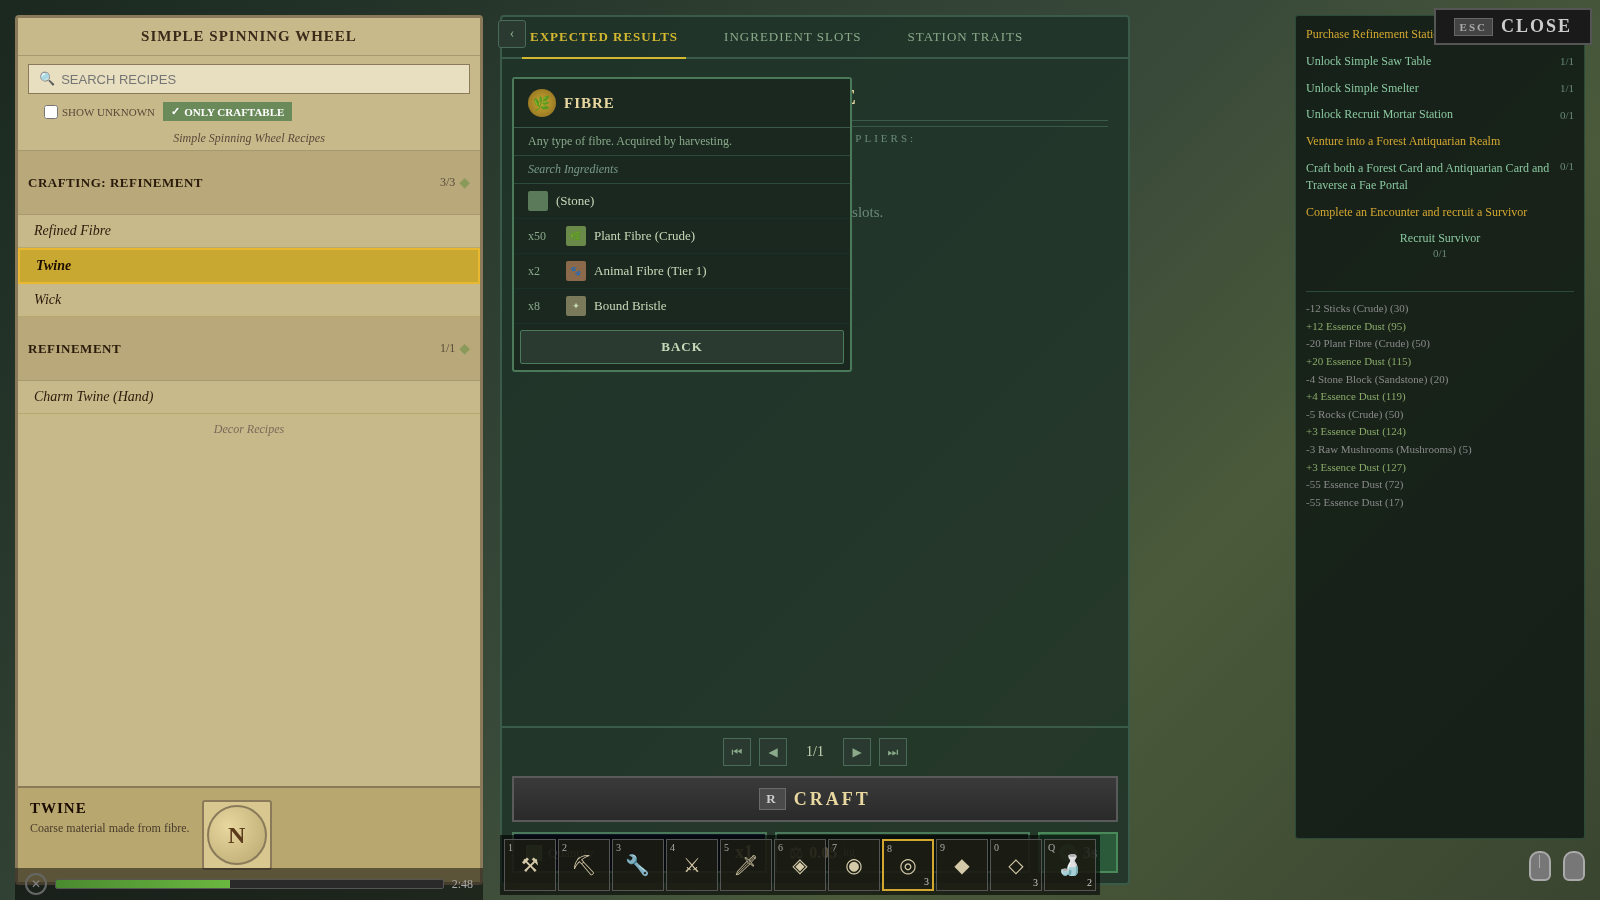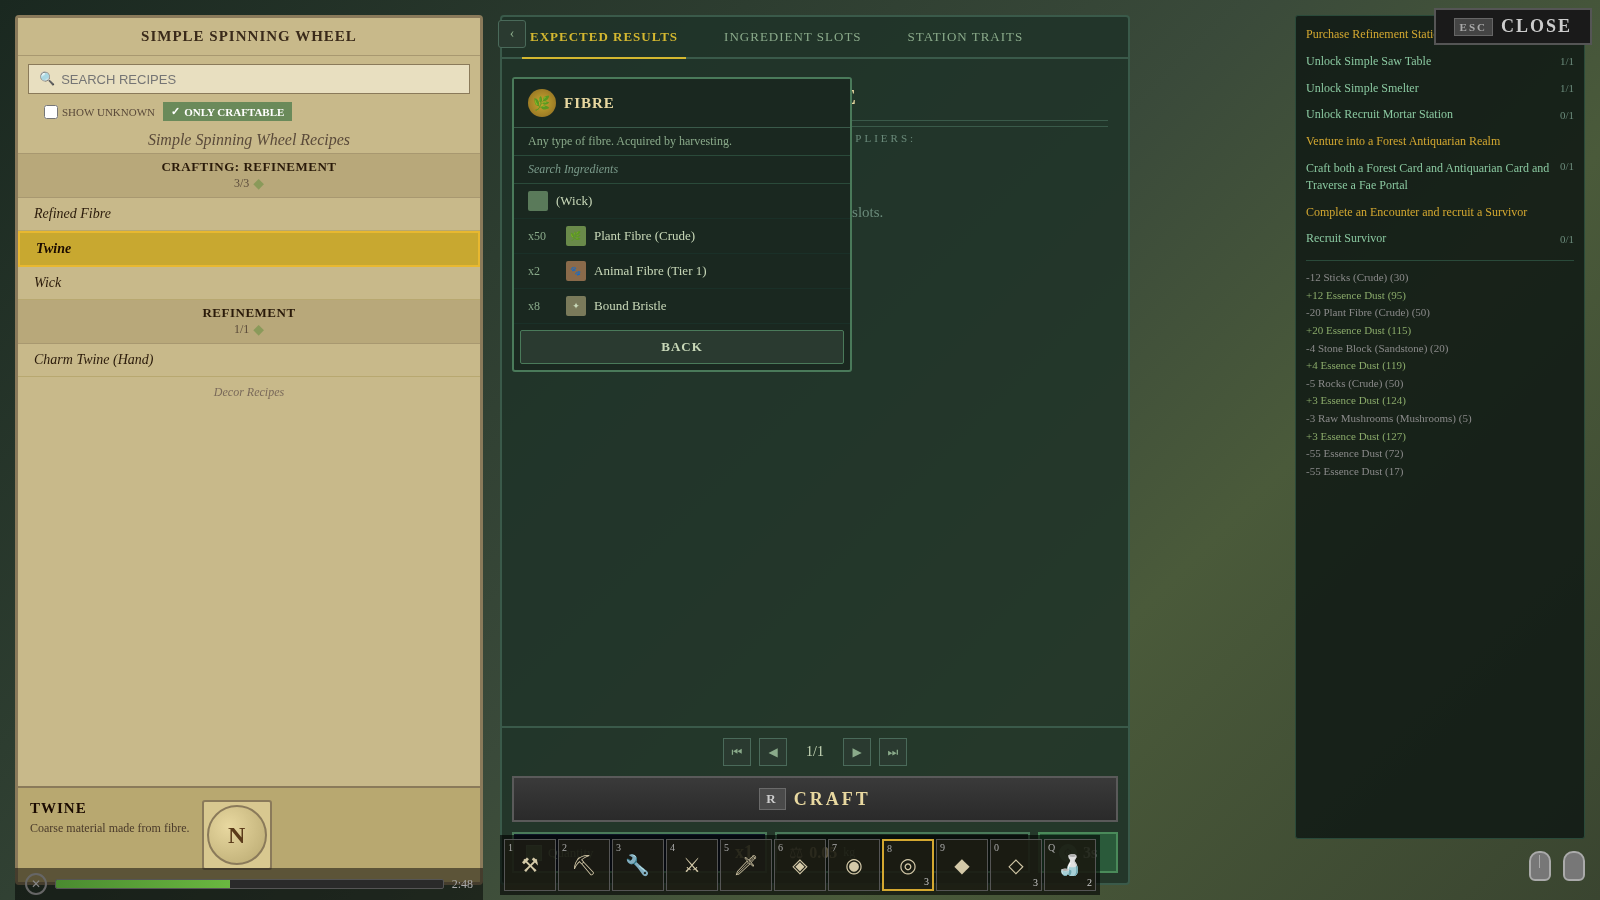--- a/index.html
+++ b/index.html
@@ -123,34 +123,33 @@
       font-size: 11px;
       font-weight: bold;
       display: flex;
       align-items: center;
       gap: 4px;
     }
 
     .recipe-section-title {
       text-align: center;
       color: #5a4a3a;
-      font-size: 16px;
+      font-size: 12px;
       font-style: italic;
       padding: 4px;
       border-bottom: 1px solid #a89870;
     }
 
     .recipe-category {
       display: flex;
       align-items: center;
       justify-content: space-between;
-      padding: 5px 10px;
+      padding: 23px 10px;
       background: #b8a87a;
       border-bottom: 1px solid #a89870;
-      flex-direction: column;
     }
 
     .category-name {
       font-size: 13px;
       font-weight: bold;
       color: #2a1a0a;
       letter-spacing: 0.5px;
     }
 
     .category-count {
@@ -728,21 +727,21 @@
       <div style="width:28px;height:28px;background:radial-gradient(circle, #c8a830, #8a6820);border-radius:50%;display:flex;align-items:center;justify-content:center;">
         <span style="font-size:14px;">🌿</span>
       </div>
       <span class="ingredient-title">FIBRE</span>
     </div>
     <div class="ingredient-desc">Any type of fibre. Acquired by harvesting.</div>
     <div class="ingredient-search">Search Ingredients</div>
     <ul class="ingredient-options">
       <li class="ingredient-option">
         <div class="item-icon-sm"></div>
-        <span>(Wick)</span>
+        <span>(Stone)</span>
       </li>
       <li class="ingredient-option">
         <span class="qty">x50</span>
         <div class="item-icon-sm" style="background:#6a8a4a;">🌿</div>
         <span>Plant Fibre (Crude)</span>
       </li>
       <li class="ingredient-option">
         <span class="qty">x2</span>
         <div class="item-icon-sm" style="background:#8a6a4a;">🐾</div>
         <span>Animal Fibre (Tier 1)</span>
@@ -832,27 +831,27 @@
     <div class="quest-item">
       <div style="display:flex;justify-content:space-between;align-items:flex-start;">
         <div class="quest-text normal" style="color:#8ac8a0;flex:1;">Craft both a Forest Card and Antiquarian Card and Traverse a Fae Portal</div>
         <div class="quest-progress" style="color:#6a8a7a;font-size:11px;white-space:nowrap;margin-left:4px;">0/1</div>
       </div>
     </div>
     <div class="quest-item">
       <div class="quest-text quest-highlight">Complete an Encounter and recruit a Survivor</div>
     </div>
     <div class="quest-item">
-      <div style="display:flex;justify-content:space-between;align-items:center;">
+      <div style="display:flex;justify-content:space-between;align-items:center;flex-direction:column;">
         <div class="quest-text normal" style="color:#8ac8a0;">Recruit Survivor</div>
         <div class="quest-progress" style="color:#6a8a7a;font-size:11px;">0/1</div>
       </div>
     </div>
 
-    <div style="margin-top:13px;border-top:1px solid #2a4a3a;padding-top:8px;">
+    <div style="margin-top:32px;border-top:1px solid #2a4a3a;padding-top:8px;">
       <div class="resources-list">
         <div class="res-negative">-12 Sticks (Crude) (30)</div>
         <div class="res-positive">+12 Essence Dust (95)</div>
         <div class="res-negative">-20 Plant Fibre (Crude) (50)</div>
         <div class="res-positive">+20 Essence Dust (115)</div>
         <div class="res-negative">-4 Stone Block (Sandstone) (20)</div>
         <div class="res-positive">+4 Essence Dust (119)</div>
         <div class="res-negative">-5 Rocks (Crude) (50)</div>
         <div class="res-positive">+3 Essence Dust (124)</div>
         <div class="res-negative">-3 Raw Mushrooms (Mushrooms) (5)</div>

